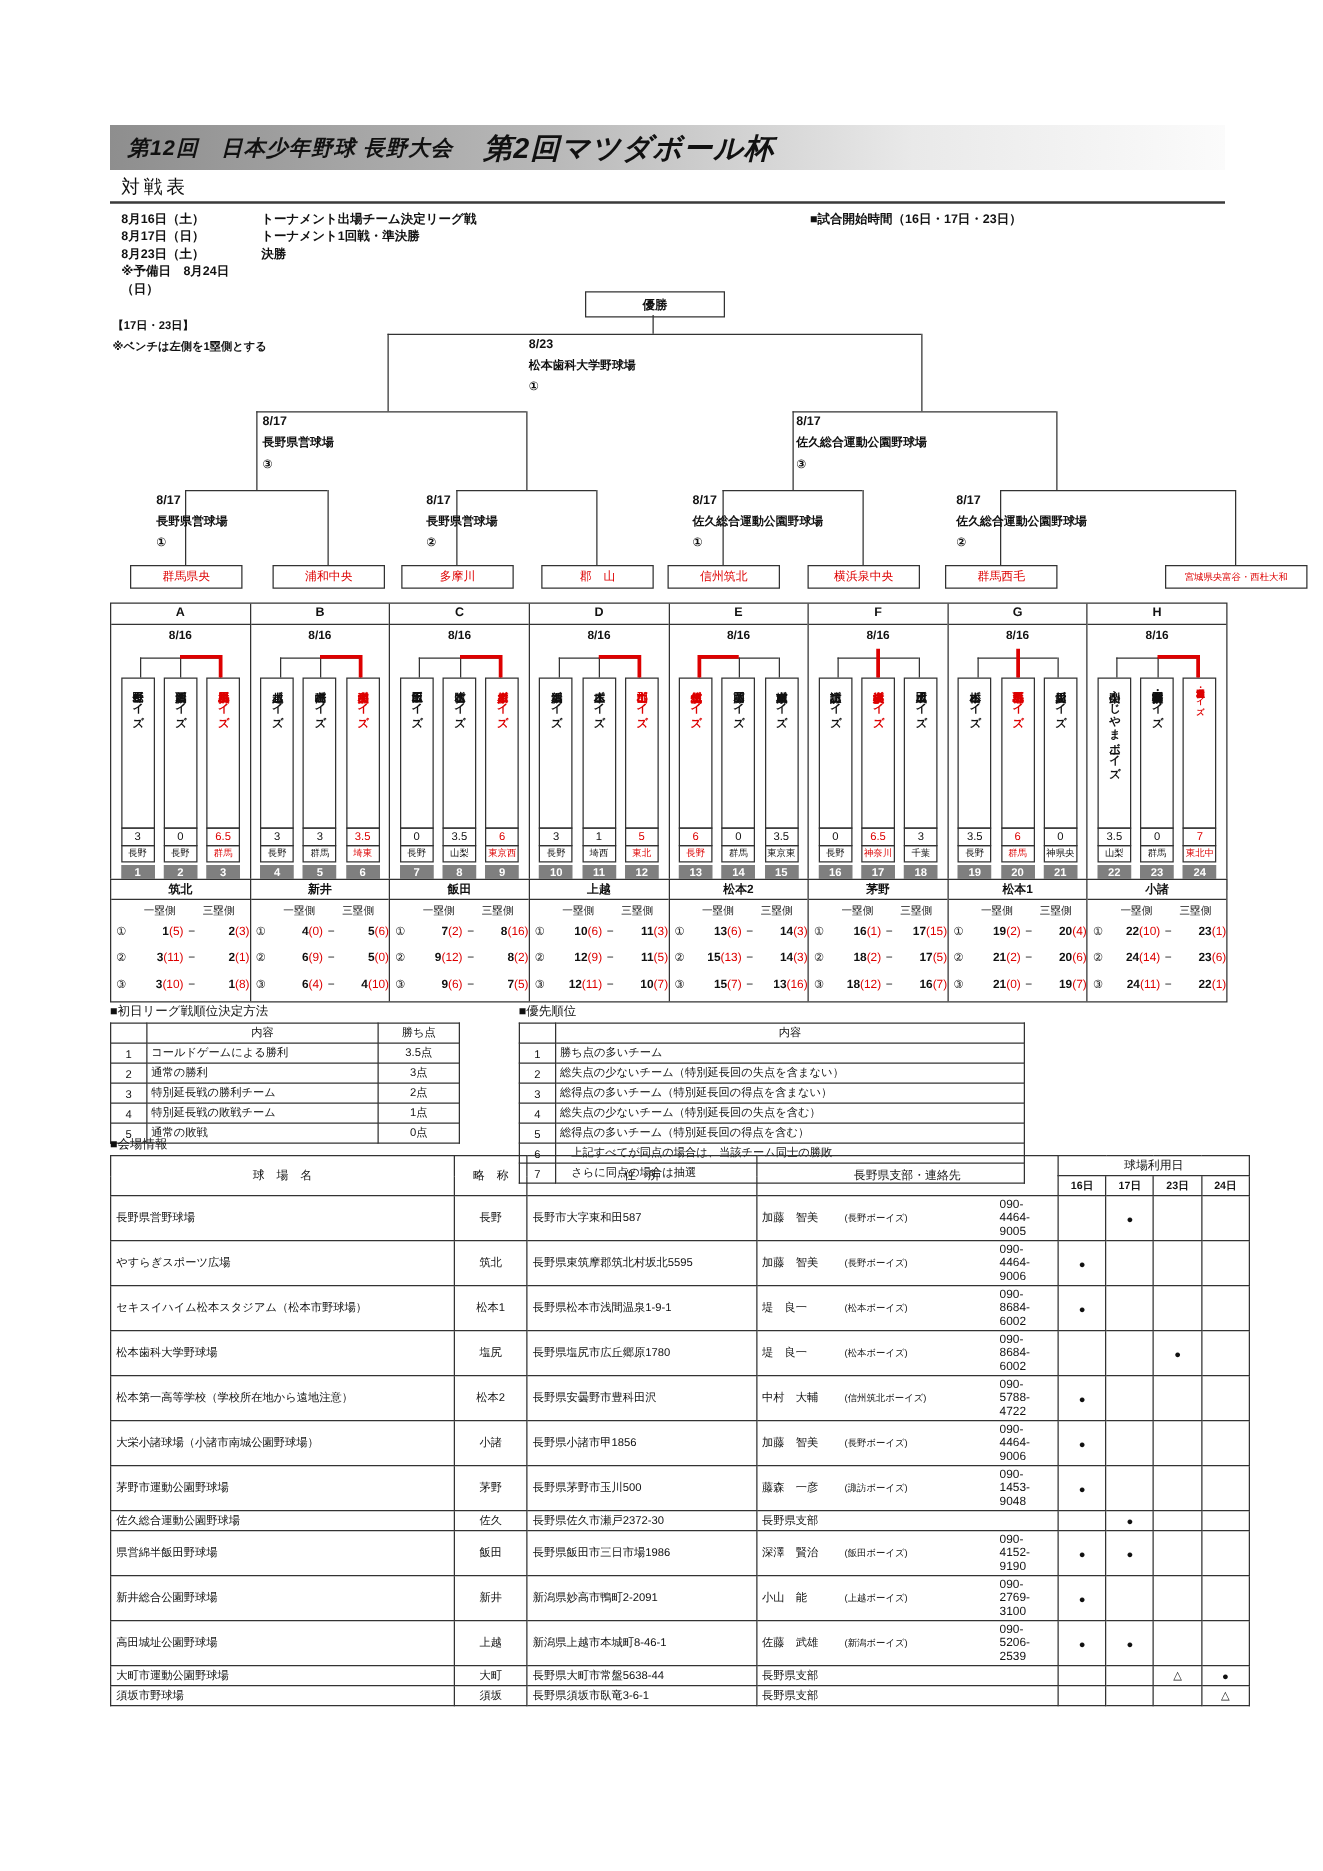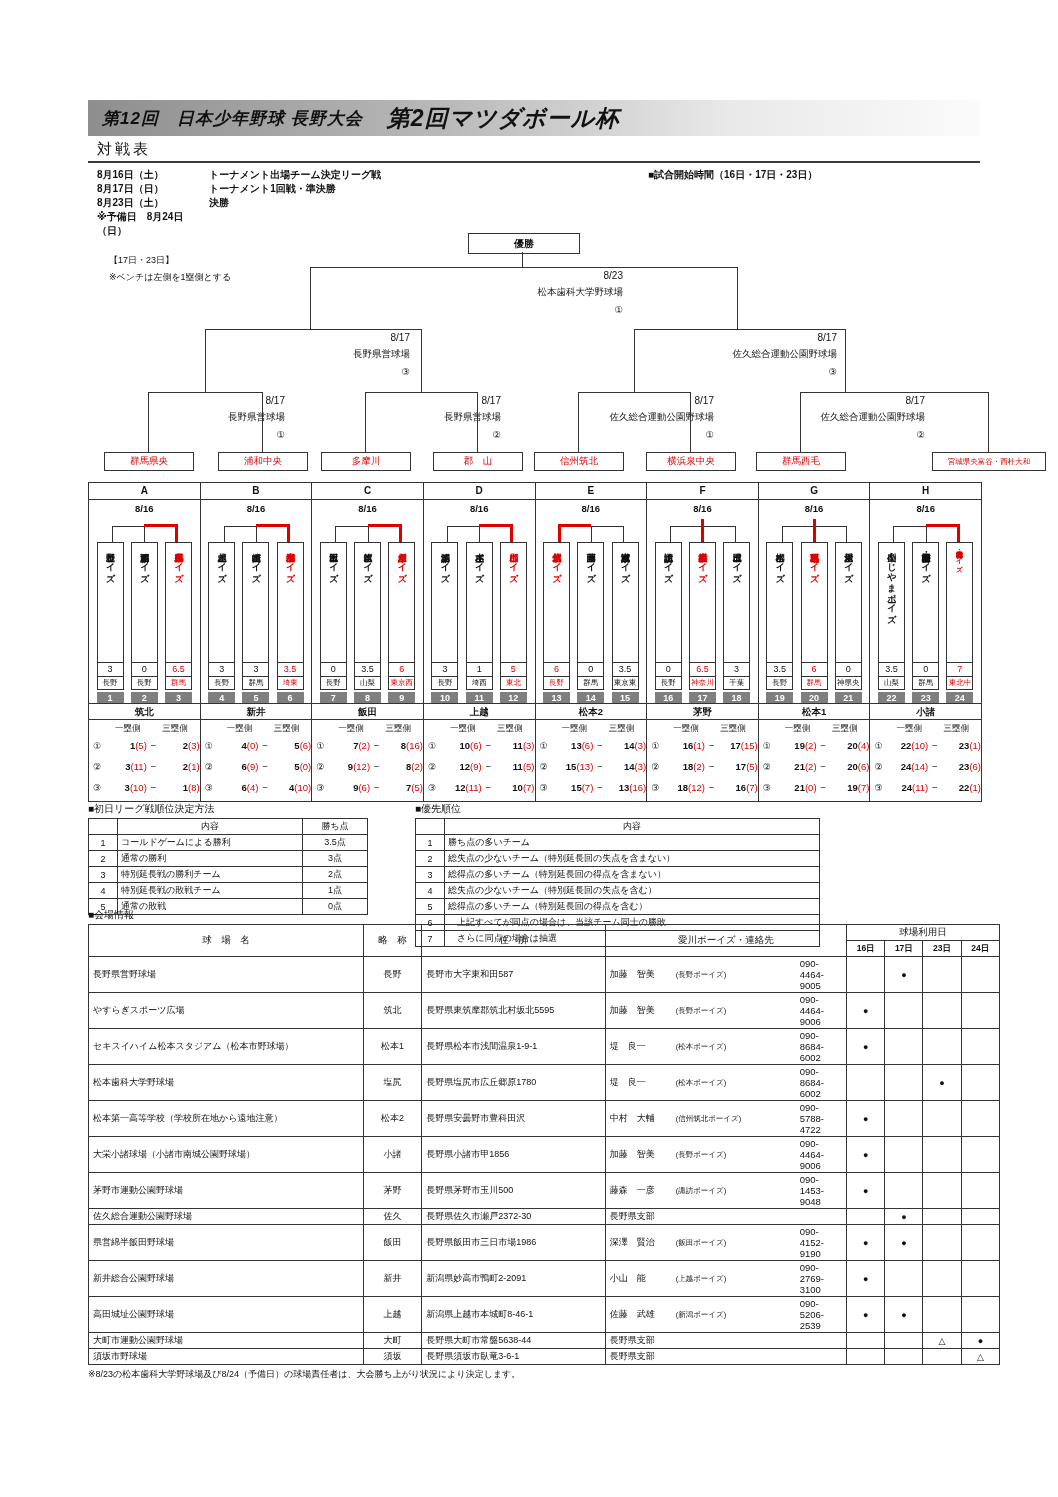--- a/index.html
+++ b/index.html
@@ -20,22 +20,22 @@
   .times{left:648px;top:168px;font-size:10px;font-weight:bold;}
   .time-row{display:flex;padding-left:34px;height:14px;}
   .tl{width:70px;}
   .tv{width:48px;text-align:right;}
   
   .bracket{left:0;top:230px;width:1058px;height:252px;}
   .hl{position:absolute;border-top:1.5px solid #333;}
   .vl{position:absolute;border-left:1.5px solid #333;}
   .champ{position:absolute;left:468px;top:3px;width:110px;height:19px;border:1.5px solid #333;
      display:flex;align-items:center;justify-content:center;font-size:10px;font-weight:bold;background:#fff;}
-  .bk-note{position:absolute;left:90px;font-size:9px;font-weight:normal;margin-left:19px;}
-  .bk-lbl{position:absolute;text-align:right;font-weight:normal;}
+  .bk-note{position:absolute;left:90px;font-size:9px;font-weight:bold;}
+  .bk-lbl{position:absolute;text-align:left;font-weight:bold;}
   .bk-date{font-size:10px;}
   .bk-venue{font-size:9.5px;margin-top:5px;}
   .bk-num{font-size:9.5px;margin-top:5px;}
   .leaf{position:absolute;top:222px;height:17px;border:1.5px solid #333;color:#dd0000;font-weight:normal;
      font-size:9.5px;display:flex;align-items:center;justify-content:center;background:#fff;white-space:nowrap;}
   .leaf-sm{font-size:7.5px;}
   
   .groups{left:88px;top:482px;width:892px;display:flex;border:1.5px solid #333;background:#fff;}
   .group{flex:1;border-right:1.5px solid #333;min-width:0;}
   .group:last-child{border-right:none;}
@@ -1039,21 +1039,21 @@
 </div>
 
 <div class="abs venues">
   <div class="rheading">■会場情報</div>
   <table class="vt">
     <thead>
       <tr>
         <th class="c-name" rowspan="2">球　場　名</th>
         <th class="c-abbr" rowspan="2">略　称</th>
         <th class="c-addr" rowspan="2">住　所</th>
-        <th class="c-contact" rowspan="2">愛川ボーイズ・連絡先</th>
+        <th class="c-contact" rowspan="2">長野県支部・連絡先</th>
         <th colspan="4">球場利用日</th>
       </tr>
       <tr>
         <th class="c-day">16日</th>
         <th class="c-day">17日</th>
         <th class="c-day">23日</th>
         <th class="c-day">24日</th>
       </tr>
     </thead>
     <tbody>
@@ -1273,14 +1273,13 @@
               <span class="ph"></span>
             </div>
           </td>
           <td class="c-day"></td>
           <td class="c-day"></td>
           <td class="c-day"></td>
           <td class="c-day">△</td>
         </tr>
       </tbody>
   </table>
-  <div class="footnote">※8/23の松本歯科大学野球場及び8/24（予備日）の球場責任者は、大会勝ち上がり状況により決定します。</div>
 </div>
 
 </body></html>

